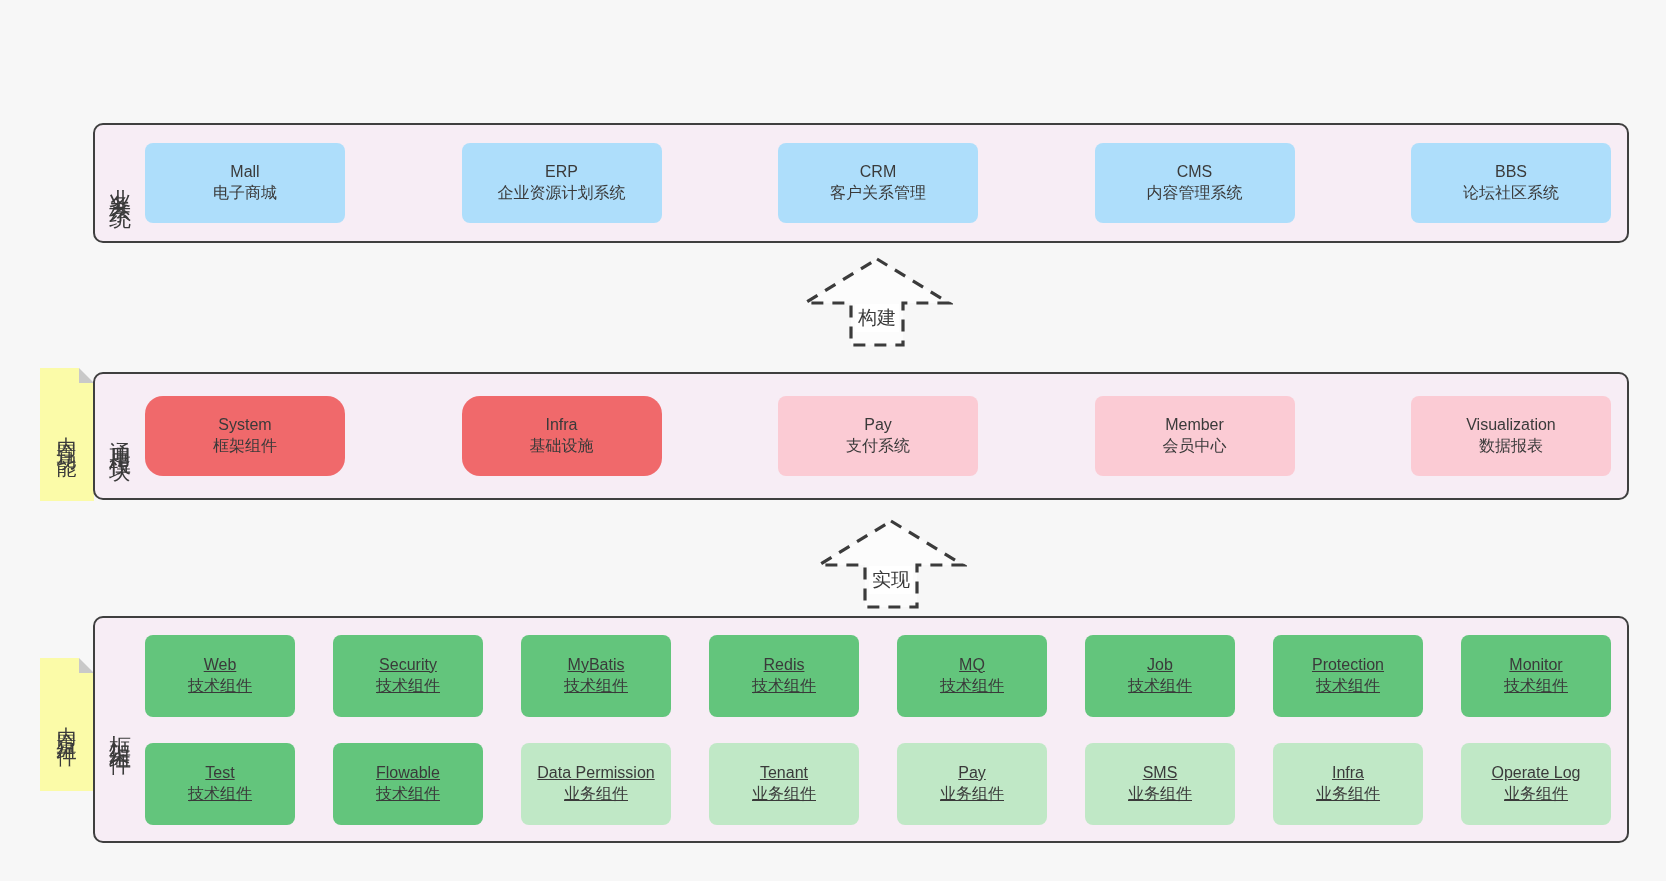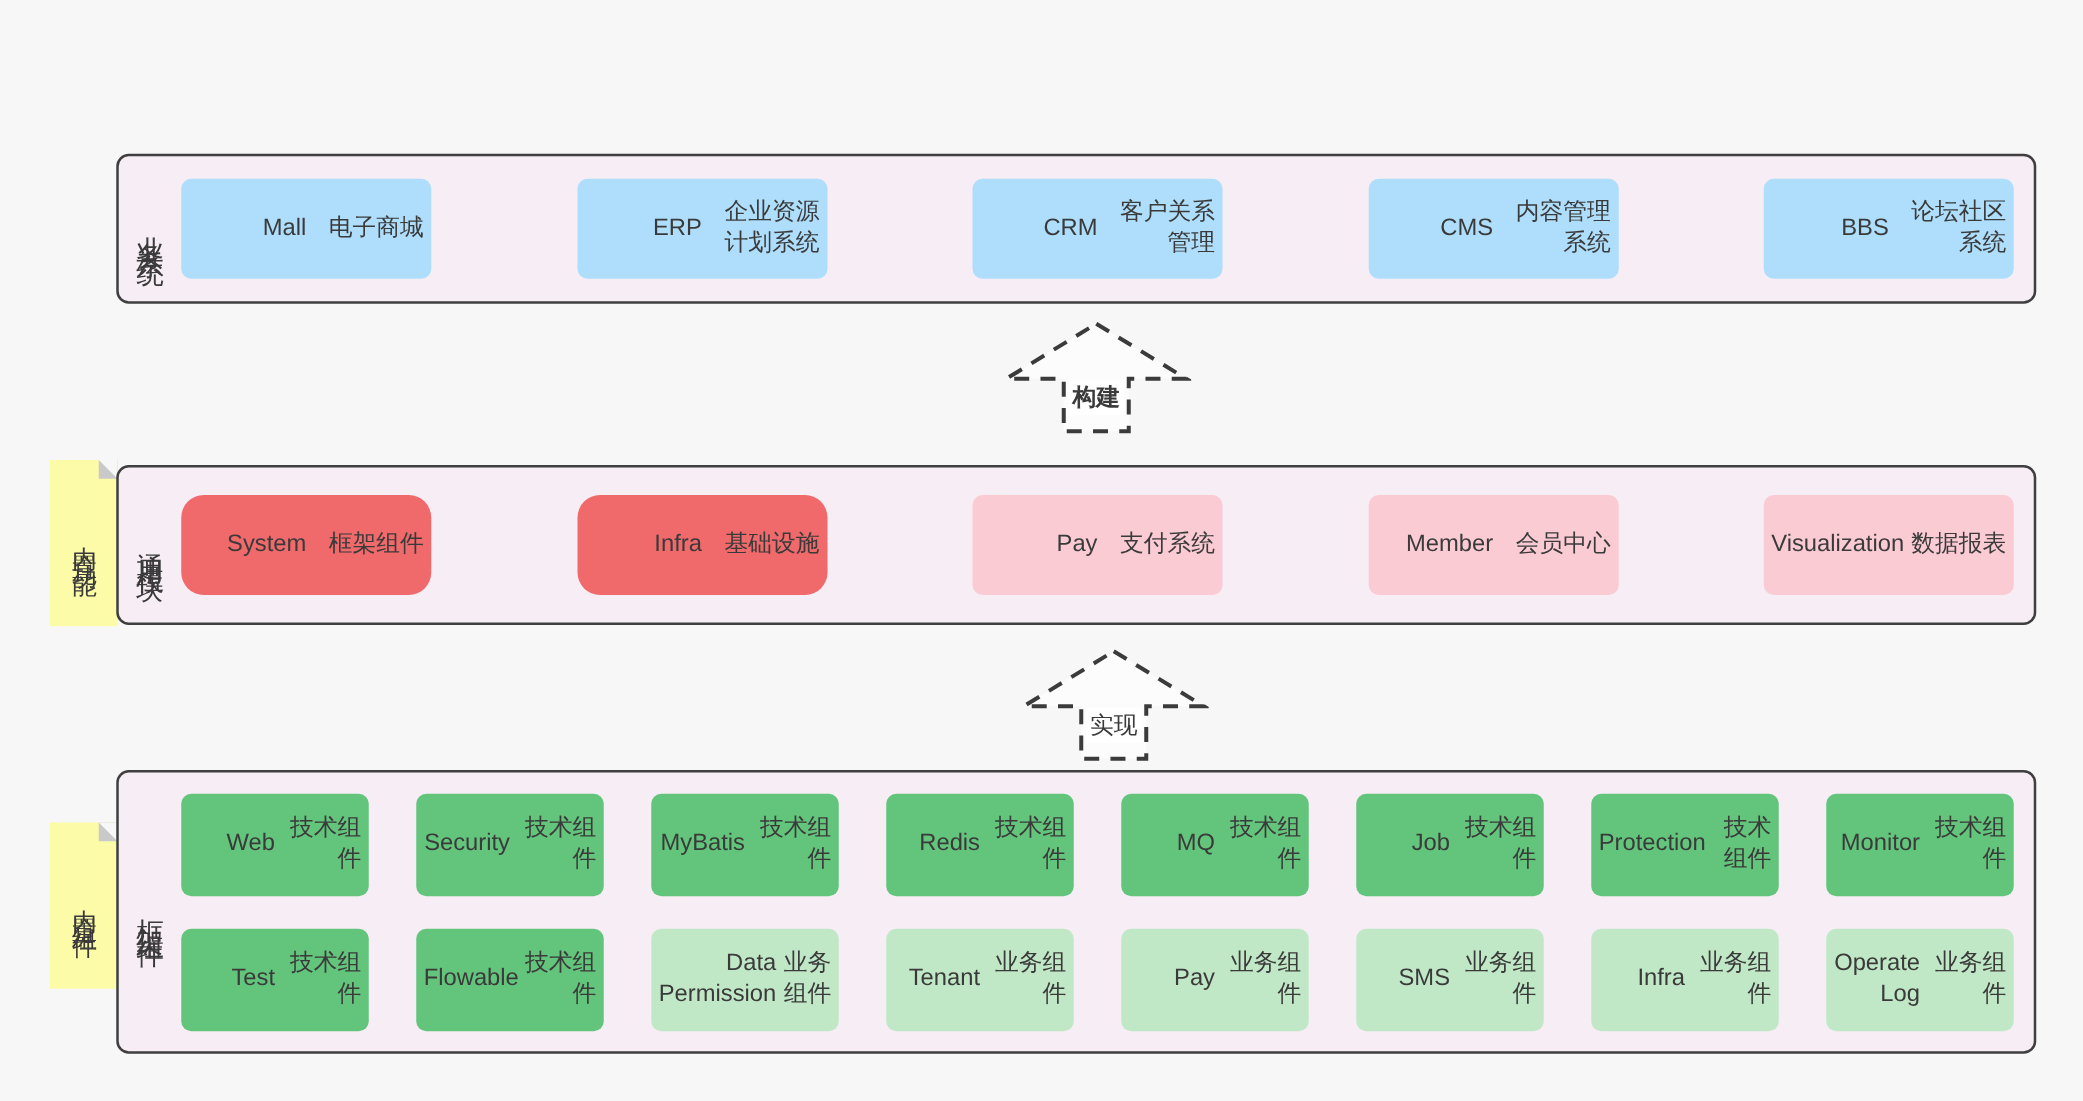--- a/index.html
+++ b/index.html
@@ -24,41 +24,41 @@
   .layer-2 { top:372px; height:128px; }
   .layer-3 { top:616px; height:227px; }
 
   .label-col { flex:0 0 50px; display:flex; align-items:center; justify-content:center; }
   .v-text {
     writing-mode: vertical-lr; text-orientation: upright;
     font-size:22px; letter-spacing:6px; line-height:1; color:var(--text,#3a3a3a);
   }
 
   .track { flex:1; display:flex; align-items:center; justify-content:space-between; padding-right:16px; }
-  .track3 { flex:1; display:flex; flex-direction:column; justify-content:center; gap:26px; padding-right:16px; }
+  .track3 { flex:1; display:flex; flex-direction:column; justify-content:center; gap:26px; padding-right:16px;text-decoration:underline; }
   .row8 { display:flex; justify-content:space-between; }
 
   
   .box {
     height:80px; border-radius:8px;
-    display:flex; align-items:center; justify-content:center;
-    text-align:right; font-size:19px; line-height:1.3; padding:2px 6px;
+    display:flex; flex-direction:column; align-items:center; justify-content:center;
+    text-align:center; font-size:16px; line-height:1.3; padding:2px 6px;
   }
   .box-w { flex:0 0 200px; width:200px; }
   .box-n { flex:0 0 150px; width:150px; height:82px; }
   .box span { display:block; width:100%; }
   .box[data-variant="blue"]        { background: var(--box-blue,  #aedefb); }
   .box[data-variant="red"]         { background: var(--box-red,   #f0696b); border-radius: 18px; }
   .box[data-variant="pink"]        { background: var(--box-pink,  #fbcbd4); }
   .box[data-variant="green"]       { background: var(--box-green, #63c57c); }
   .box[data-variant="green-light"] { background: var(--box-green-light, #c0e8c6); }
 
   
   .arrow { position:absolute; width:152px; height:92px; }
-  .arrow-1 { left:801px; top:256px;font-weight:bold; }
+  .arrow-1 { left:801px; top:256px; }
   .arrow-2 { left:815px; top:518px; }
   .arrow svg { position:absolute; inset:0; }
   .arrow polygon {
     fill:#fcfcfc;
     stroke: var(--arrow, #3b3b3b);
     stroke-width:3.2;
     stroke-dasharray:12 9;
   }
   .arrow-label {
     position:absolute; left:50%; top:48px; transform:translateX(-50%);

